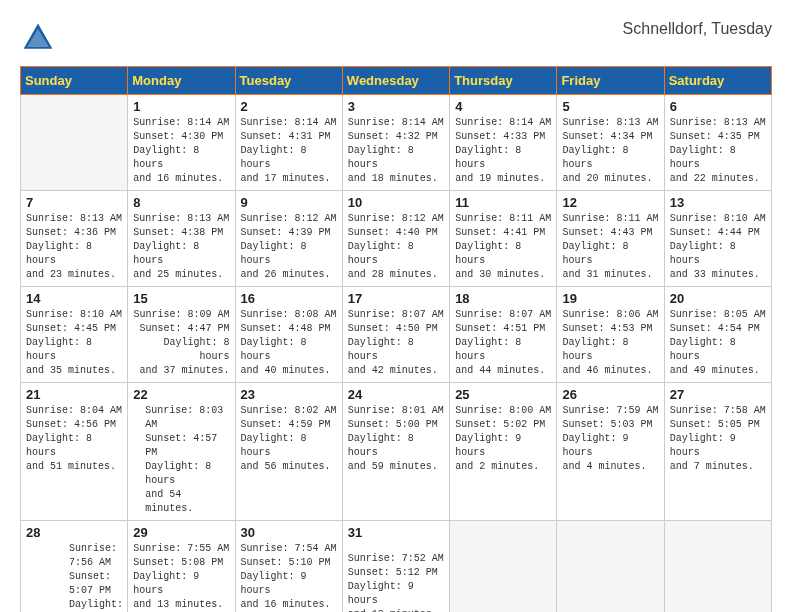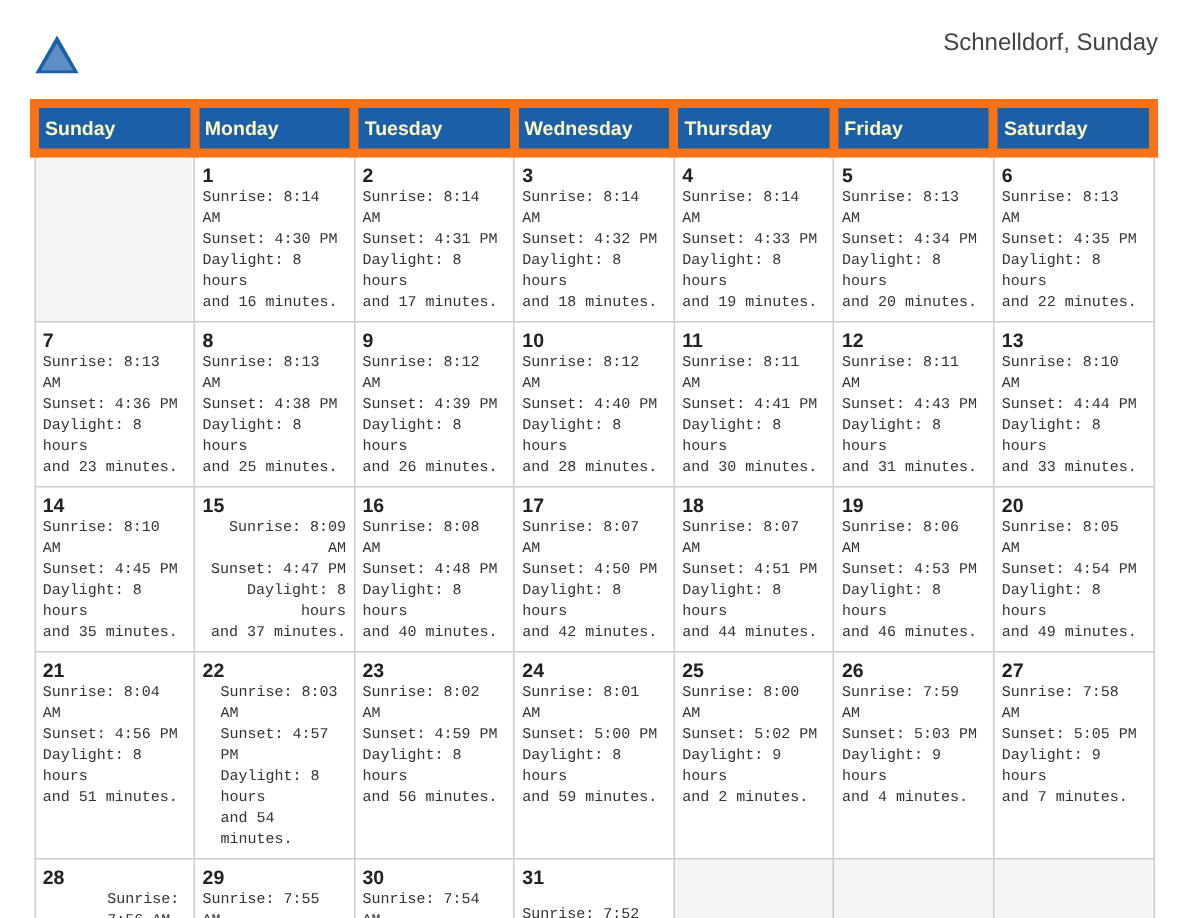--- a/index.html
+++ b/index.html
@@ -43,26 +43,26 @@
       font-size: 16px;
       color: #444;
     }
     .calendar-table {
       width: 100%;
       border-collapse: collapse;
       table-layout: fixed;
     }
     .calendar-table th {
       background: #1a5fa8;
-      color: #fef9c3;
+      color: #fde047;
       font-size: 13px;
       font-weight: bold;
       padding: 6px 4px;
       text-align: left;
-      border: 6px solid #f97316;
+      border: 1px solid #f97316;
     }
     .calendar-table td {
       border: 1px solid #ccc;
       vertical-align: top;
       padding: 4px 5px;
       height: 90px;
       background: #fff;
     }
     .calendar-table td.empty {
       background: #f5f5f5;
@@ -85,21 +85,21 @@
 <body>
 
 <div class="header">
   <div class="logo">
     <svg class="logo-icon" viewBox="0 0 40 40">
       <polygon points="20,4 36,32 4,32" fill="#1a5fa8"></polygon>
       <polygon points="20,10 32,30 8,30" fill="#fff" opacity="0.3"></polygon>
     </svg>
   </div>
   <div class="title-block">
-    <div class="location">Schnelldorf, Sunday</div>
+    <div class="location">Schnelldorf, Tuesday</div>
   </div>
 </div>
 
 <table class="calendar-table">
   <thead>
     <tr id="weekday-header">
         <th>Sunday</th>
         <th>Monday</th>
         <th>Tuesday</th>
         <th>Wednesday</th>

